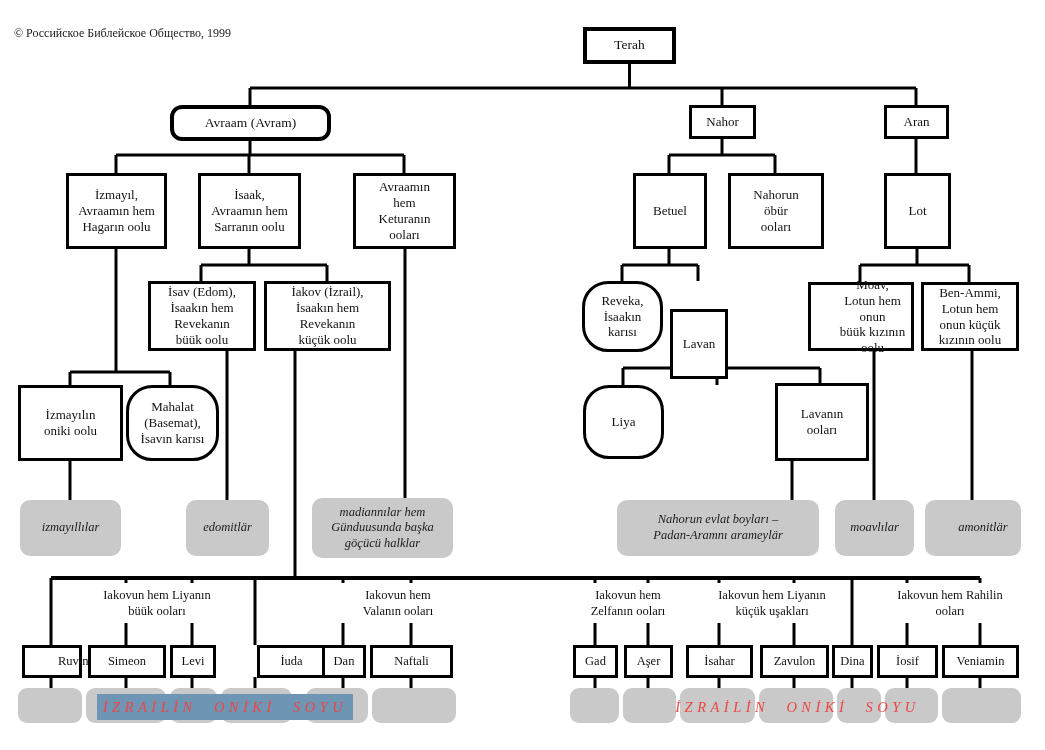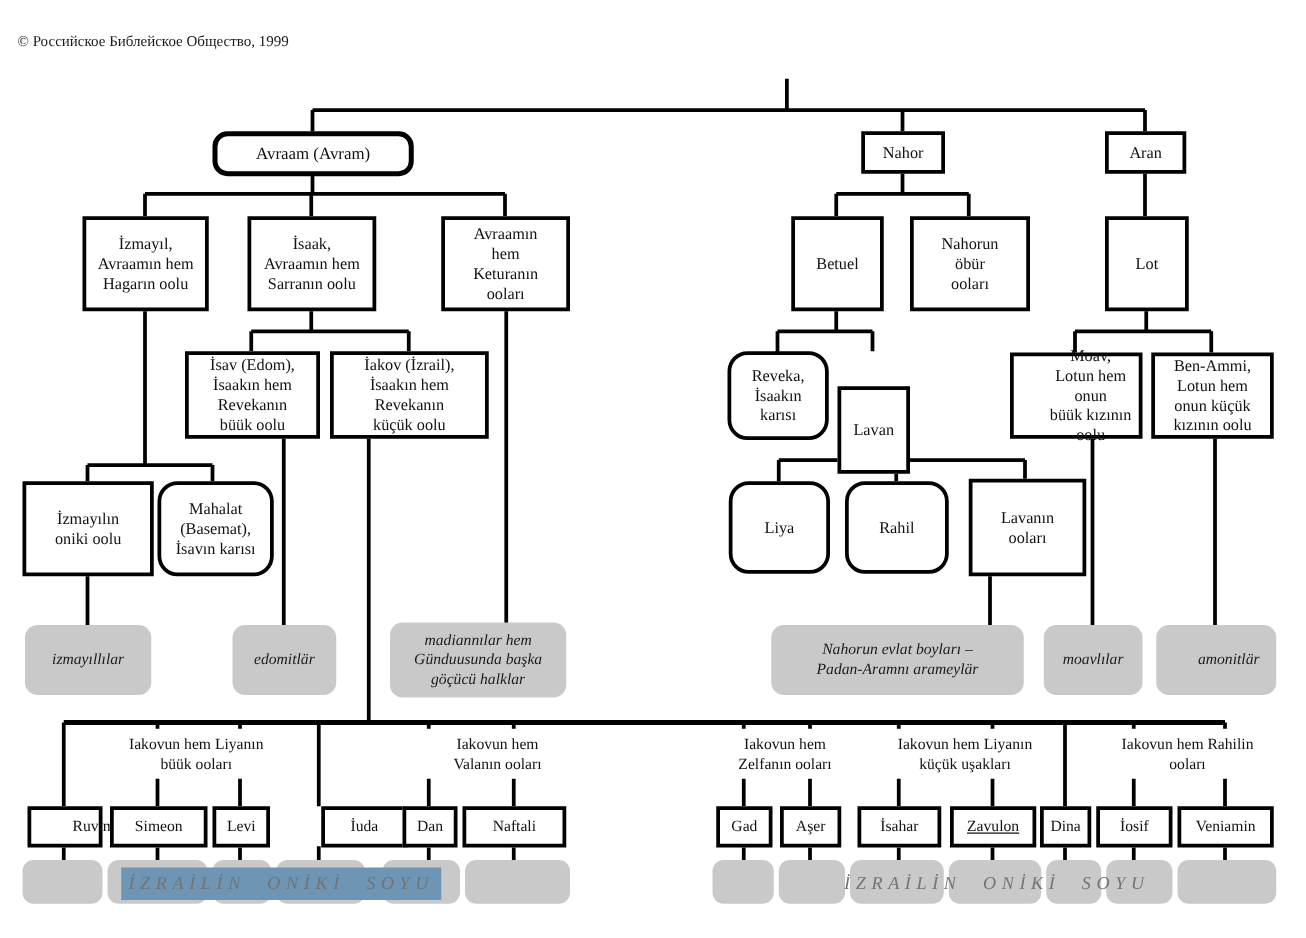--- a/index.html
+++ b/index.html
@@ -4,33 +4,33 @@
 <style>
   html,body{margin:0;padding:0;background:#ffffff;}
   #stage{position:relative;width:1045px;height:750px;background:#ffffff;overflow:hidden;
          font-family:"Liberation Serif", serif;}
   svg.lines{position:absolute;left:0;top:0;z-index:1;}
   .box{position:absolute;box-sizing:border-box;border:3px solid #000;background:#fff;
        display:flex;align-items:center;justify-content:center;text-align:center;
        font:13px/1.22 "Liberation Serif", serif;color:#111;white-space:pre-line;
        padding:2px;z-index:2;}
   .box.heavy{border-width:4px;font-size:13.5px;}
-  .box.rounded{border-radius:16px;border-width:3.5px;font-family:Liberation Serif, serif;}
+  .box.rounded{border-radius:26px;border-width:3.5px;font-family:Liberation Serif, serif;}
   .box.tribe{font-size:12.5px;}
   .people{position:absolute;box-sizing:border-box;background:#c9c9c9;border-radius:10px;
        display:flex;align-items:center;justify-content:center;text-align:center;
        font:italic 12.5px/1.25 "Liberation Serif", serif;color:#1a1a1a;white-space:pre-line;z-index:2;}
   .glabel{position:absolute;box-sizing:border-box;background:#fff;
        display:flex;align-items:center;justify-content:center;text-align:center;
        font:12.5px/1.3 "Liberation Serif", serif;color:#111;white-space:pre-line;z-index:3;}
   .band{position:absolute;background:#c9c9c9;border-radius:9px;z-index:2;}
   .hl{position:absolute;background:#6f95b5;z-index:3;}
   .banner{position:absolute;z-index:4;display:flex;align-items:center;justify-content:center;
        font:italic 14.5px "Liberation Serif", serif;letter-spacing:4.5px;word-spacing:9px;
-       color:#737373;white-space:nowrap;}
+       color:#ef4444;white-space:nowrap;}
   .copyright{position:absolute;left:14px;top:26px;font:12px "Liberation Serif", serif;color:#1a1a1a;z-index:2;}
 </style>
 </head>
 <body>
 
 <div id="stage">
 
   <svg class="lines" width="1045" height="750">
     <g stroke="#000" stroke-width="3" fill="none">
 
@@ -60,20 +60,21 @@
 
       <path d="M51 677 V690 M126 677 V690 M192 677 V690 M255 677 V690 M343 677 V690 M411 677 V690 M595 677 V690 M648 677 V690 M719 677 V690 M794 677 V690 M852 677 V690 M907 677 V690 M980 677 V690"></path>
     </g>
     <g stroke="#000" stroke-width="4" fill="none">
       <path d="M51 578 H980"></path>
     </g>
   </svg>
 
   <div class="copyright">© Российское Библейское Общество, 1999</div>
 
+  <div class="box heavy" style="left:583px;top:27px;width:93px;height:37px;">Terah</div>
 
   <div class="box heavy" style="left:170px;top:105px;width:161px;height:36px;border-radius:12px;">Avraam (Avram)</div>
   <div class="box" style="left:689px;top:105px;width:67px;height:34px;">Nahor</div>
   <div class="box" style="left:884px;top:105px;width:65px;height:34px;">Aran</div>
 
   <div class="box" style="left:66px;top:173px;width:101px;height:76px;">İzmayıl,
 Avraamın hem
 Hagarın oolu</div>
   <div class="box" style="left:198px;top:173px;width:103px;height:76px;">İsaak,
 Avraamın hem
@@ -108,21 +109,20 @@
 Lotun hem
 onun küçük
 kızının oolu</div>
 
   <div class="box" style="left:18px;top:385px;width:105px;height:76px;">İzmayılın
 oniki oolu</div>
   <div class="box rounded" style="left:126px;top:385px;width:93px;height:76px;">Mahalat
 (Basemat),
 İsavın karısı</div>
   <div class="box rounded" style="left:583px;top:385px;width:81px;height:74px;">Liya</div>
-  <div class="box rounded" style="left:676px;top:385px;width:83px;height:74px;">Rahil</div>
   <div class="box" style="left:775px;top:383px;width:94px;height:78px;">Lavanın
 ooları</div>
 
   <div class="people" style="left:186px;top:500px;width:83px;height:56px;">edomitlär</div>
   <div class="people" style="left:20px;top:500px;width:101px;height:56px;">izmayıllılar</div>
   <div class="people" style="left:312px;top:498px;width:141px;height:60px;">madiannılar  hem
 Günduusunda başka
 göçücü halklar</div>
   <div class="people" style="left:617px;top:500px;width:202px;height:56px;">Nahorun evlat boyları –
 Padan-Aramnı arameylär</div>
@@ -142,21 +142,21 @@
 
   <div class="box tribe" style="left:22px;top:645px;width:60px;height:33px;padding-left:48px;">Ruvim</div>
   <div class="box tribe" style="left:88px;top:645px;width:78px;height:33px;">Simeon</div>
   <div class="box tribe" style="left:170px;top:645px;width:46px;height:33px;">Levi</div>
   <div class="box tribe" style="left:221px;top:645px;width:69px;height:33px;margin-left:36px;">İuda</div>
   <div class="box tribe" style="left:322px;top:645px;width:44px;height:33px;">Dan</div>
   <div class="box tribe" style="left:370px;top:645px;width:83px;height:33px;">Naftali</div>
   <div class="box tribe" style="left:573px;top:645px;width:45px;height:33px;">Gad</div>
   <div class="box tribe" style="left:624px;top:645px;width:49px;height:33px;">Aşer</div>
   <div class="box tribe" style="left:686px;top:645px;width:67px;height:33px;">İsahar</div>
-  <div class="box tribe" style="left:760px;top:645px;width:69px;height:33px;text-decoration:underline;">Zavulon</div>
+  <div class="box tribe" style="left:760px;top:645px;width:69px;height:33px;">Zavulon</div>
   <div class="box tribe" style="left:832px;top:645px;width:41px;height:33px;">Dina</div>
   <div class="box tribe" style="left:877px;top:645px;width:61px;height:33px;">İosif</div>
   <div class="box tribe" style="left:942px;top:645px;width:77px;height:33px;">Veniamin</div>
 
   <div class="band" style="left:18px;top:688px;width:64px;height:35px;"></div>
   <div class="band" style="left:86px;top:688px;width:80px;height:35px;"></div>
   <div class="band" style="left:170px;top:688px;width:47px;height:35px;"></div>
   <div class="band" style="left:221px;top:688px;width:71px;height:35px;"></div>
   <div class="band" style="left:306px;top:688px;width:62px;height:35px;"></div>
   <div class="band" style="left:372px;top:688px;width:84px;height:35px;"></div>

